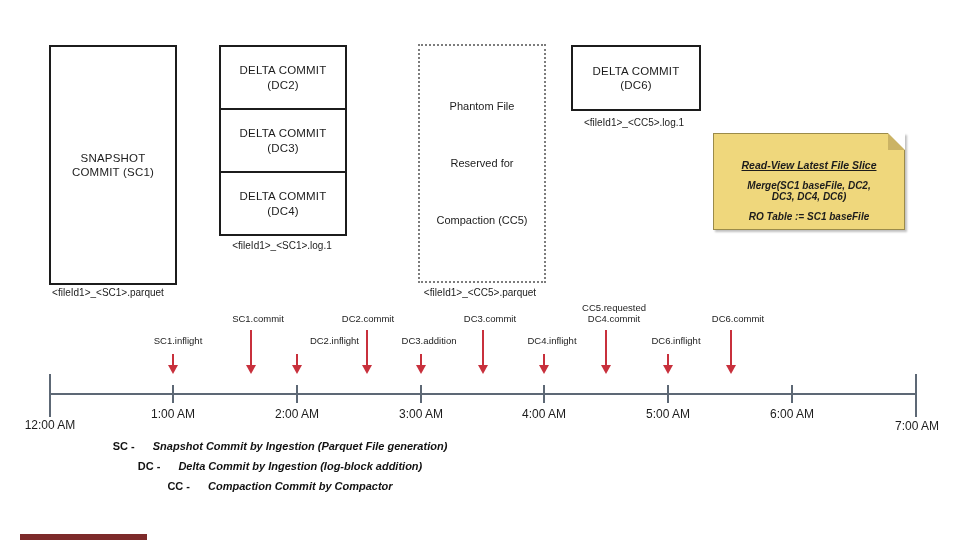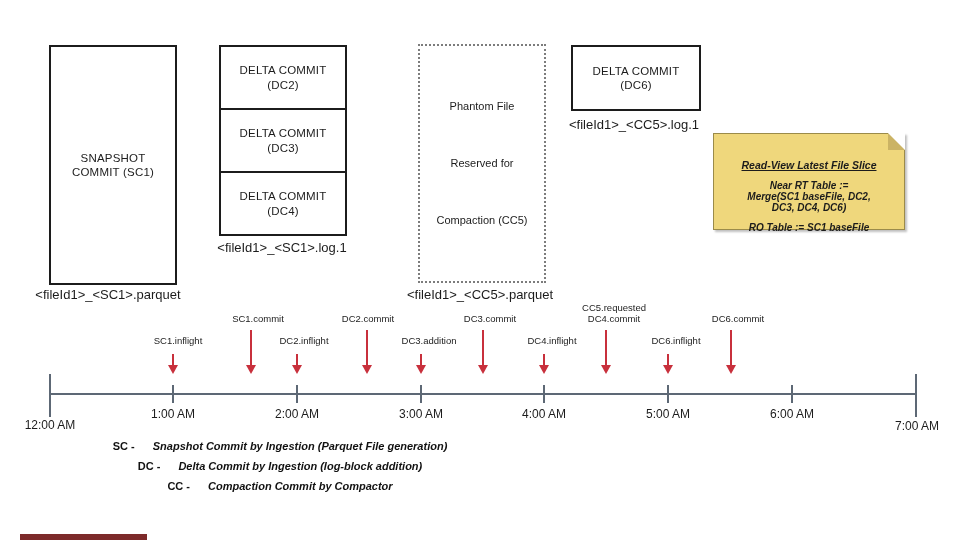--- a/index.html
+++ b/index.html
@@ -17,21 +17,21 @@
   .stack .cell{
     flex:1;display:flex;flex-direction:column;align-items:center;justify-content:center;
     text-align:center;font-size:11.5px;line-height:1.25;letter-spacing:.2px;border-bottom:2px solid #1c1c1c;
   }
   .stack .cell:last-child{border-bottom:none;}
   .phantom{
     position:absolute;border:2px dotted #7c7c7c;background:#fff;
     display:flex;flex-direction:column;align-items:center;justify-content:center;
     text-align:center;font-size:11px;line-height:1.2;gap:44px;
   }
-  .filelabel{position:absolute;width:180px;text-align:center;font-size:13px;color:#1c1c1c;}
+  .filelabel{position:absolute;width:180px;text-align:center;font-size:10px;color:#1c1c1c;}
   
   .note{
     position:absolute;left:713px;top:133px;width:192px;height:97px;
     background:var(--note-fill,#efd77c);border:1px solid var(--note-border,#9b8b4a);
     box-shadow:1.5px 1.5px 2px rgba(0,0,0,.25);
     text-align:center;box-sizing:border-box;padding-top:25px;
   }
   .note::before{
     content:"";position:absolute;top:-1px;right:-1px;width:0;height:0;
     border-style:solid;border-width:0 17px 17px 0;
@@ -97,21 +97,20 @@
     <div>(DC6)</div>
   </div>
 
   <div class="filelabel" style="left:18px;top:287px;">&lt;fileId1&gt;_&lt;SC1&gt;.parquet</div>
   <div class="filelabel" style="left:192px;top:240px;">&lt;fileId1&gt;_&lt;SC1&gt;.log.1</div>
   <div class="filelabel" style="left:390px;top:287px;">&lt;fileId1&gt;_&lt;CC5&gt;.parquet</div>
   <div class="filelabel" style="left:544px;top:117px;">&lt;fileId1&gt;_&lt;CC5&gt;.log.1</div>
 
   <div class="note">
     <div class="title">Read-View Latest File Slice</div>
-    <div class="bodyline">Near RT Table :=</div>
     <div class="bodyline">Merge(SC1 baseFile, DC2,</div>
     <div class="bodyline">DC3, DC4, DC6)</div>
     <div class="bodyline ro">RO Table := SC1 baseFile</div>
   </div>
 
   <div class="tl-line"></div>
   <div class="endbar" style="left:49px;"></div>
   <div class="endbar" style="left:915px;"></div>
   <div class="tick" style="left:172px;"></div>
   <div class="tick" style="left:296px;"></div>
@@ -124,21 +123,21 @@
   <div class="hour" style="left:173px;top:407px;">1:00 AM</div>
   <div class="hour" style="left:297px;top:407px;">2:00 AM</div>
   <div class="hour" style="left:421px;top:407px;">3:00 AM</div>
   <div class="hour" style="left:544px;top:407px;">4:00 AM</div>
   <div class="hour" style="left:668px;top:407px;">5:00 AM</div>
   <div class="hour" style="left:792px;top:407px;">6:00 AM</div>
   <div class="hour" style="left:917px;top:419px;">7:00 AM</div>
 
   <div class="evlabel" style="left:178px;top:335px;">SC1.inflight</div>
   <div class="evlabel" style="left:258px;top:313px;">SC1.commit</div>
-  <div class="evlabel" style="left:304px;top:335px;">DC2.inflight</div>
+  <div class="evlabel" style="left:304px;top:335px;text-align:right;">DC2.inflight</div>
   <div class="evlabel" style="left:368px;top:313px;">DC2.commit</div>
   <div class="evlabel" style="left:429px;top:335px;">DC3.addition</div>
   <div class="evlabel" style="left:490px;top:313px;">DC3.commit</div>
   <div class="evlabel" style="left:552px;top:335px;">DC4.inflight</div>
   <div class="evlabel" style="left:614px;top:302px;">CC5.requested</div>
   <div class="evlabel" style="left:614px;top:313px;">DC4.commit</div>
   <div class="evlabel" style="left:676px;top:335px;">DC6.inflight</div>
   <div class="evlabel" style="left:738px;top:313px;">DC6.commit</div>
 
   <div class="arrow inflight" style="left:173px;">

